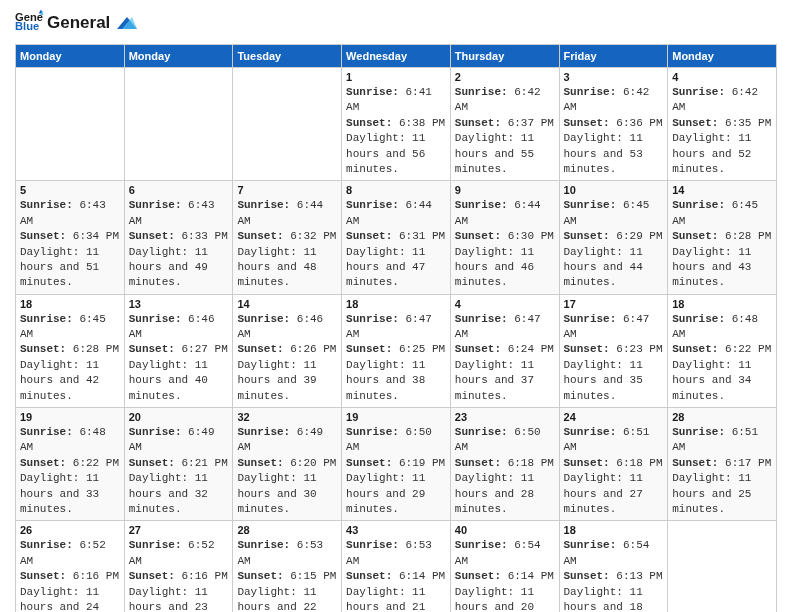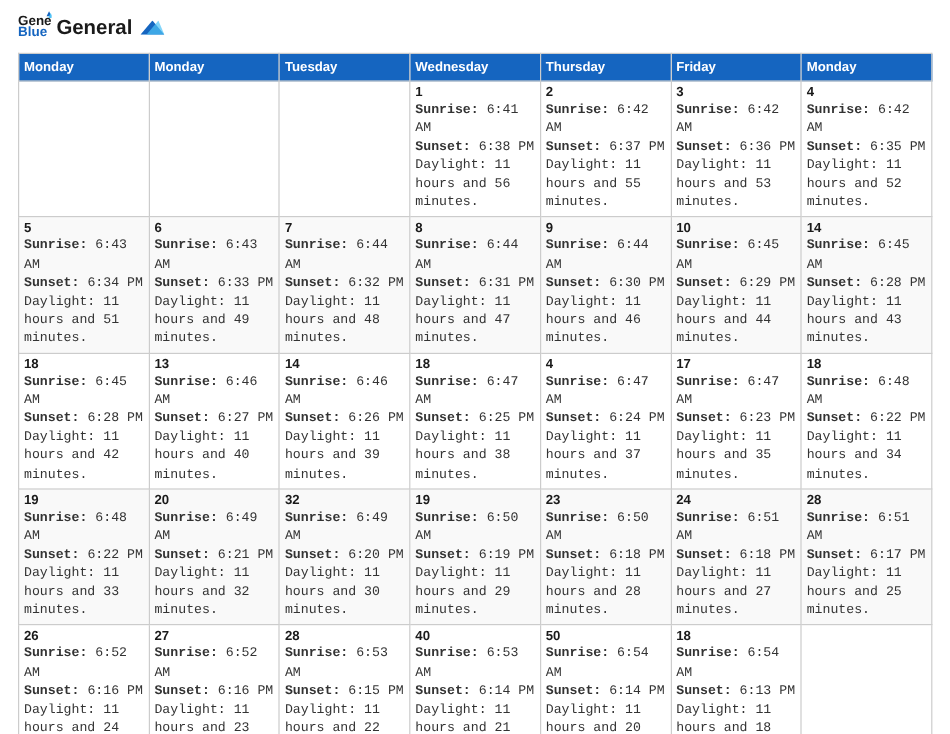--- a/index.html
+++ b/index.html
@@ -244,25 +244,25 @@
           </td>
           <td>
             <div class="day-number">27</div>
             <div class="day-detail"><strong>Sunrise:</strong> 6:52 AM<br><strong>Sunset:</strong> 6:16 PM<br>Daylight: 11 hours and 23 minutes.</div>
           </td>
           <td>
             <div class="day-number">28</div>
             <div class="day-detail"><strong>Sunrise:</strong> 6:53 AM<br><strong>Sunset:</strong> 6:15 PM<br>Daylight: 11 hours and 22 minutes.</div>
           </td>
           <td>
+            <div class="day-number">43</div>
+            <div class="day-detail"><strong>Sunrise:</strong> 6:53 AM<br><strong>Sunset:</strong> 6:14 PM<br>Daylight: 11 hours and 21 minutes.</div>
+          </td>
+          <td>
             <div class="day-number">40</div>
-            <div class="day-detail"><strong>Sunrise:</strong> 6:53 AM<br><strong>Sunset:</strong> 6:14 PM<br>Daylight: 11 hours and 21 minutes.</div>
-          </td>
-          <td>
-            <div class="day-number">50</div>
             <div class="day-detail"><strong>Sunrise:</strong> 6:54 AM<br><strong>Sunset:</strong> 6:14 PM<br>Daylight: 11 hours and 20 minutes.</div>
           </td>
           <td>
             <div class="day-number">18</div>
             <div class="day-detail"><strong>Sunrise:</strong> 6:54 AM<br><strong>Sunset:</strong> 6:13 PM<br>Daylight: 11 hours and 18 minutes.</div>
           </td>
           <td class="empty-cell"></td>
         </tr>
       </tbody>
   </table>

